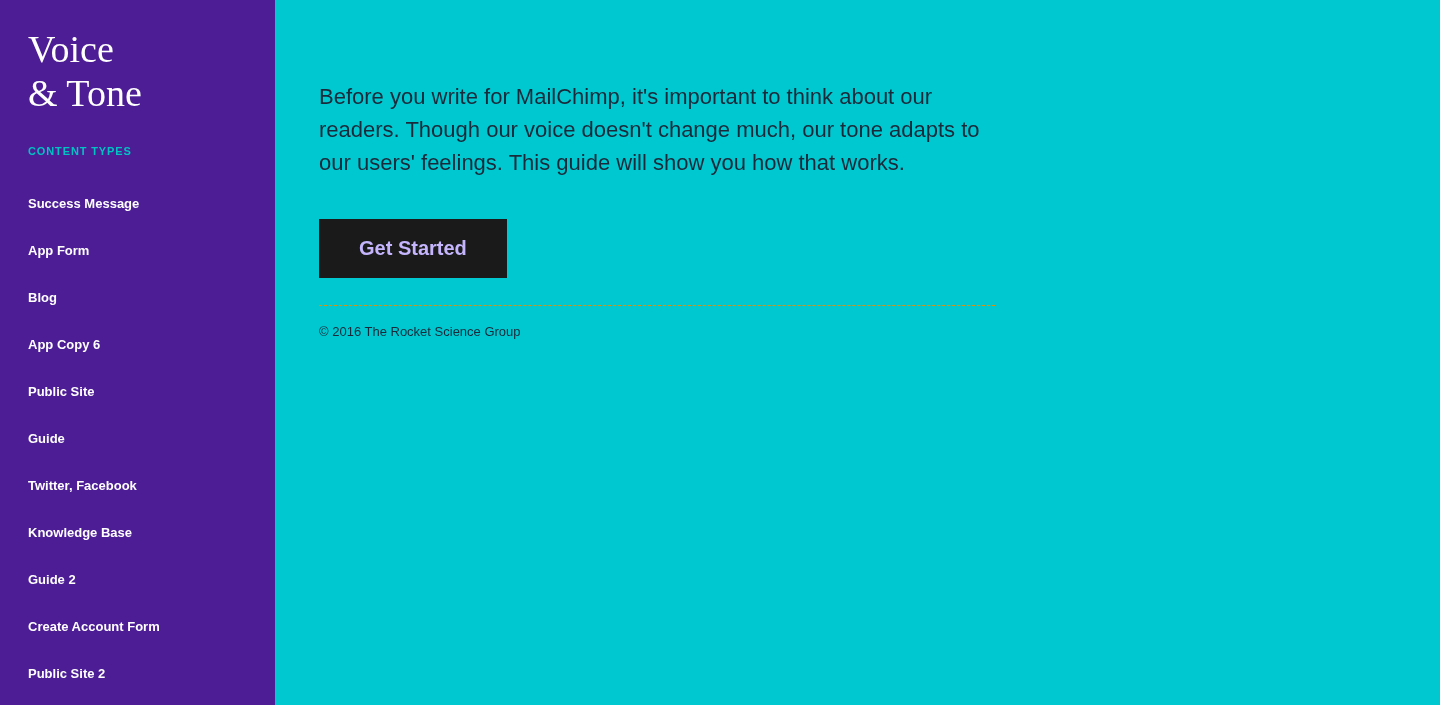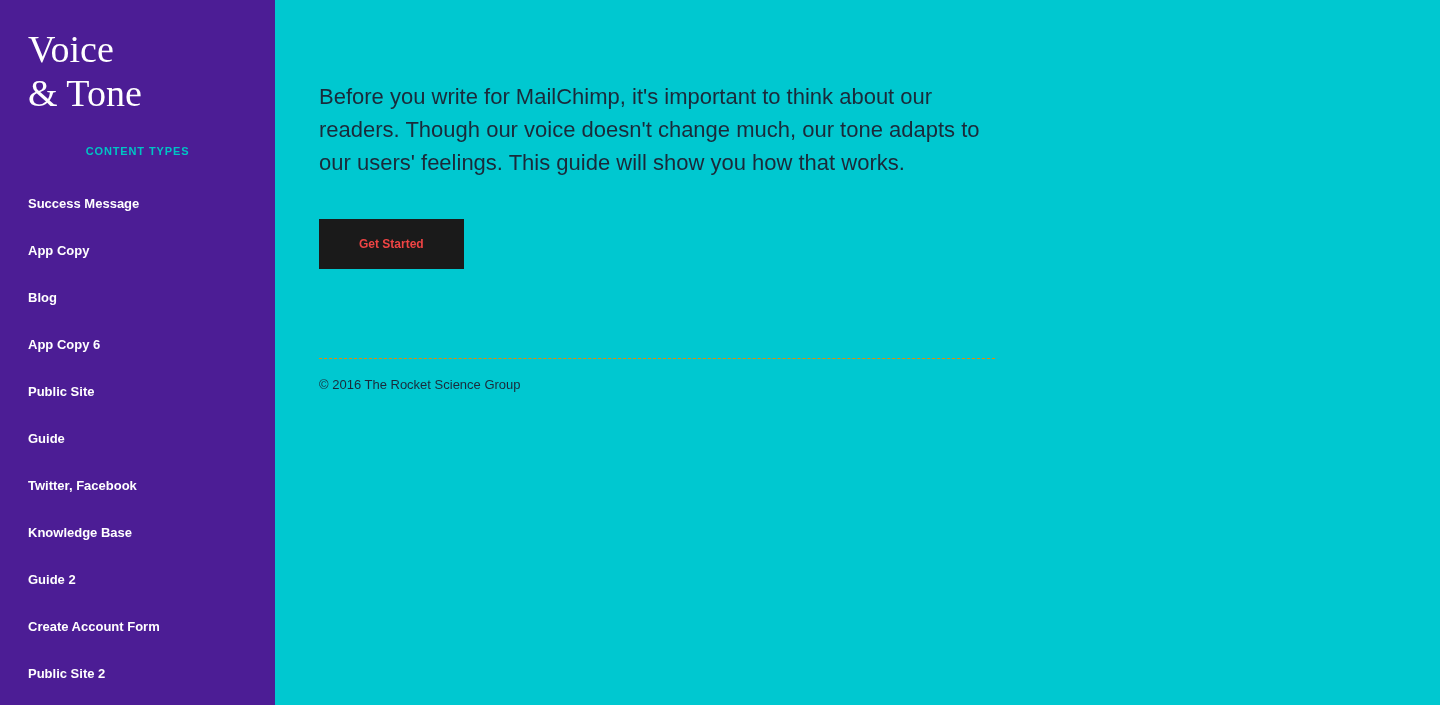--- a/index.html
+++ b/index.html
@@ -42,21 +42,20 @@
     }
 
     #content-types-label {
       padding: 0 28px 14px 28px;
       font-family: Arial, Helvetica, sans-serif;
       font-size: 11px;
       font-weight: bold;
       color: #00c4c4;
       letter-spacing: 0.08em;
       text-transform: uppercase;
-      text-align: center;
     }
 
     #nav-list {
       list-style: none;
       padding: 0 0 20px 0;
     }
 
     #nav-list li a {
       display: block;
       padding: 7px 28px;
@@ -88,29 +87,29 @@
     #intro-paragraph {
       font-family: Arial, Helvetica, sans-serif;
       font-size: 22px;
       line-height: 1.5;
       color: #1a2a3a;
       margin-bottom: 40px;
     }
 
     #get-started-btn {
       background-color: #1a1a1a;
-      color: #ef4444;
+      color: #c4b5fd;
       border: none;
       padding: 18px 40px;
       font-family: Arial, Helvetica, sans-serif;
-      font-size: 12px;
+      font-size: 20px;
       font-weight: bold;
       cursor: pointer;
       display: inline-block;
-      margin-bottom: 89px;
+      margin-bottom: 27px;
     }
 
     #footer-divider {
       border: none;
       border-top: 1px dashed #e88c00;
       margin: 0 0 16px 0;
       width: 100%;
       max-width: 720px;
     }
 
@@ -126,21 +125,21 @@
 <nav id="sidebar">
   <div id="logo-area">
     <div id="logo-text">Voice<br>&amp; Tone</div>
   </div>
   <div id="content-types-label">CONTENT TYPES</div>
   <ul id="nav-list">
   <li>
         <a href="#">Success Message</a>
       </li>
       <li>
-        <a href="#">App Copy</a>
+        <a href="#">App Form</a>
       </li>
       <li>
         <a href="#">Blog</a>
       </li>
       <li>
         <a href="#">App Copy 6</a>
       </li>
       <li>
         <a href="#">Public Site</a>
       </li>

